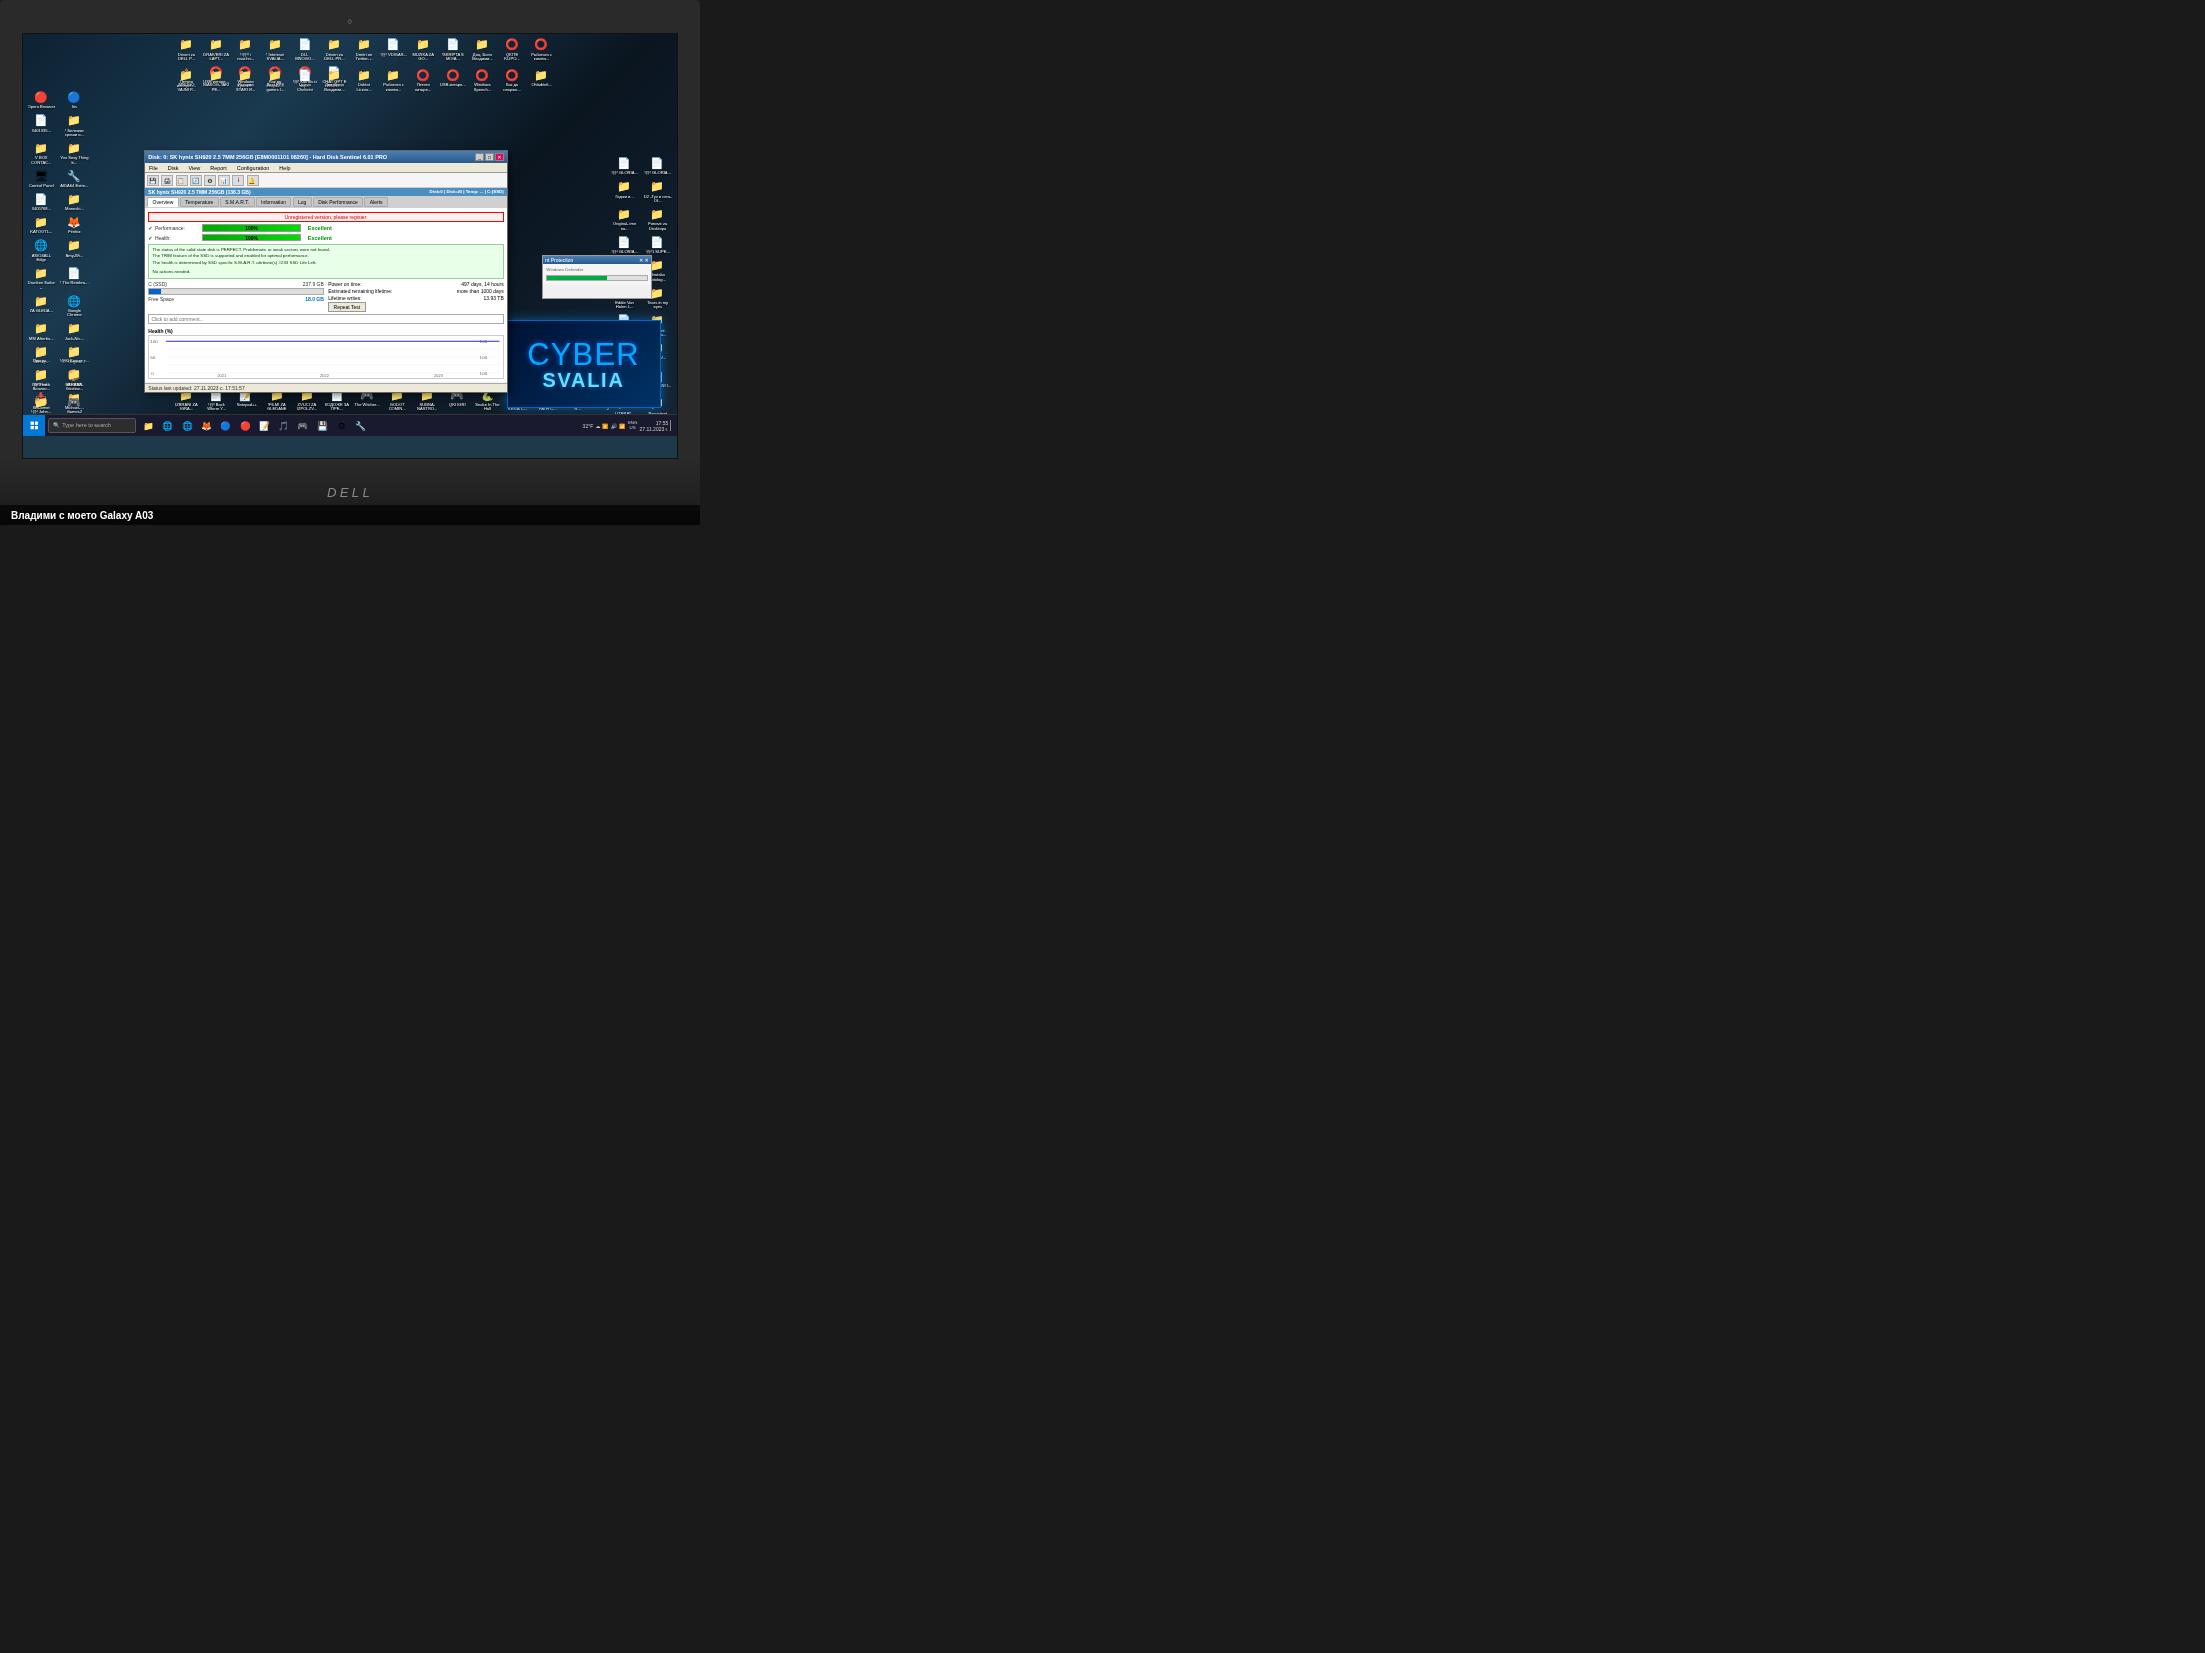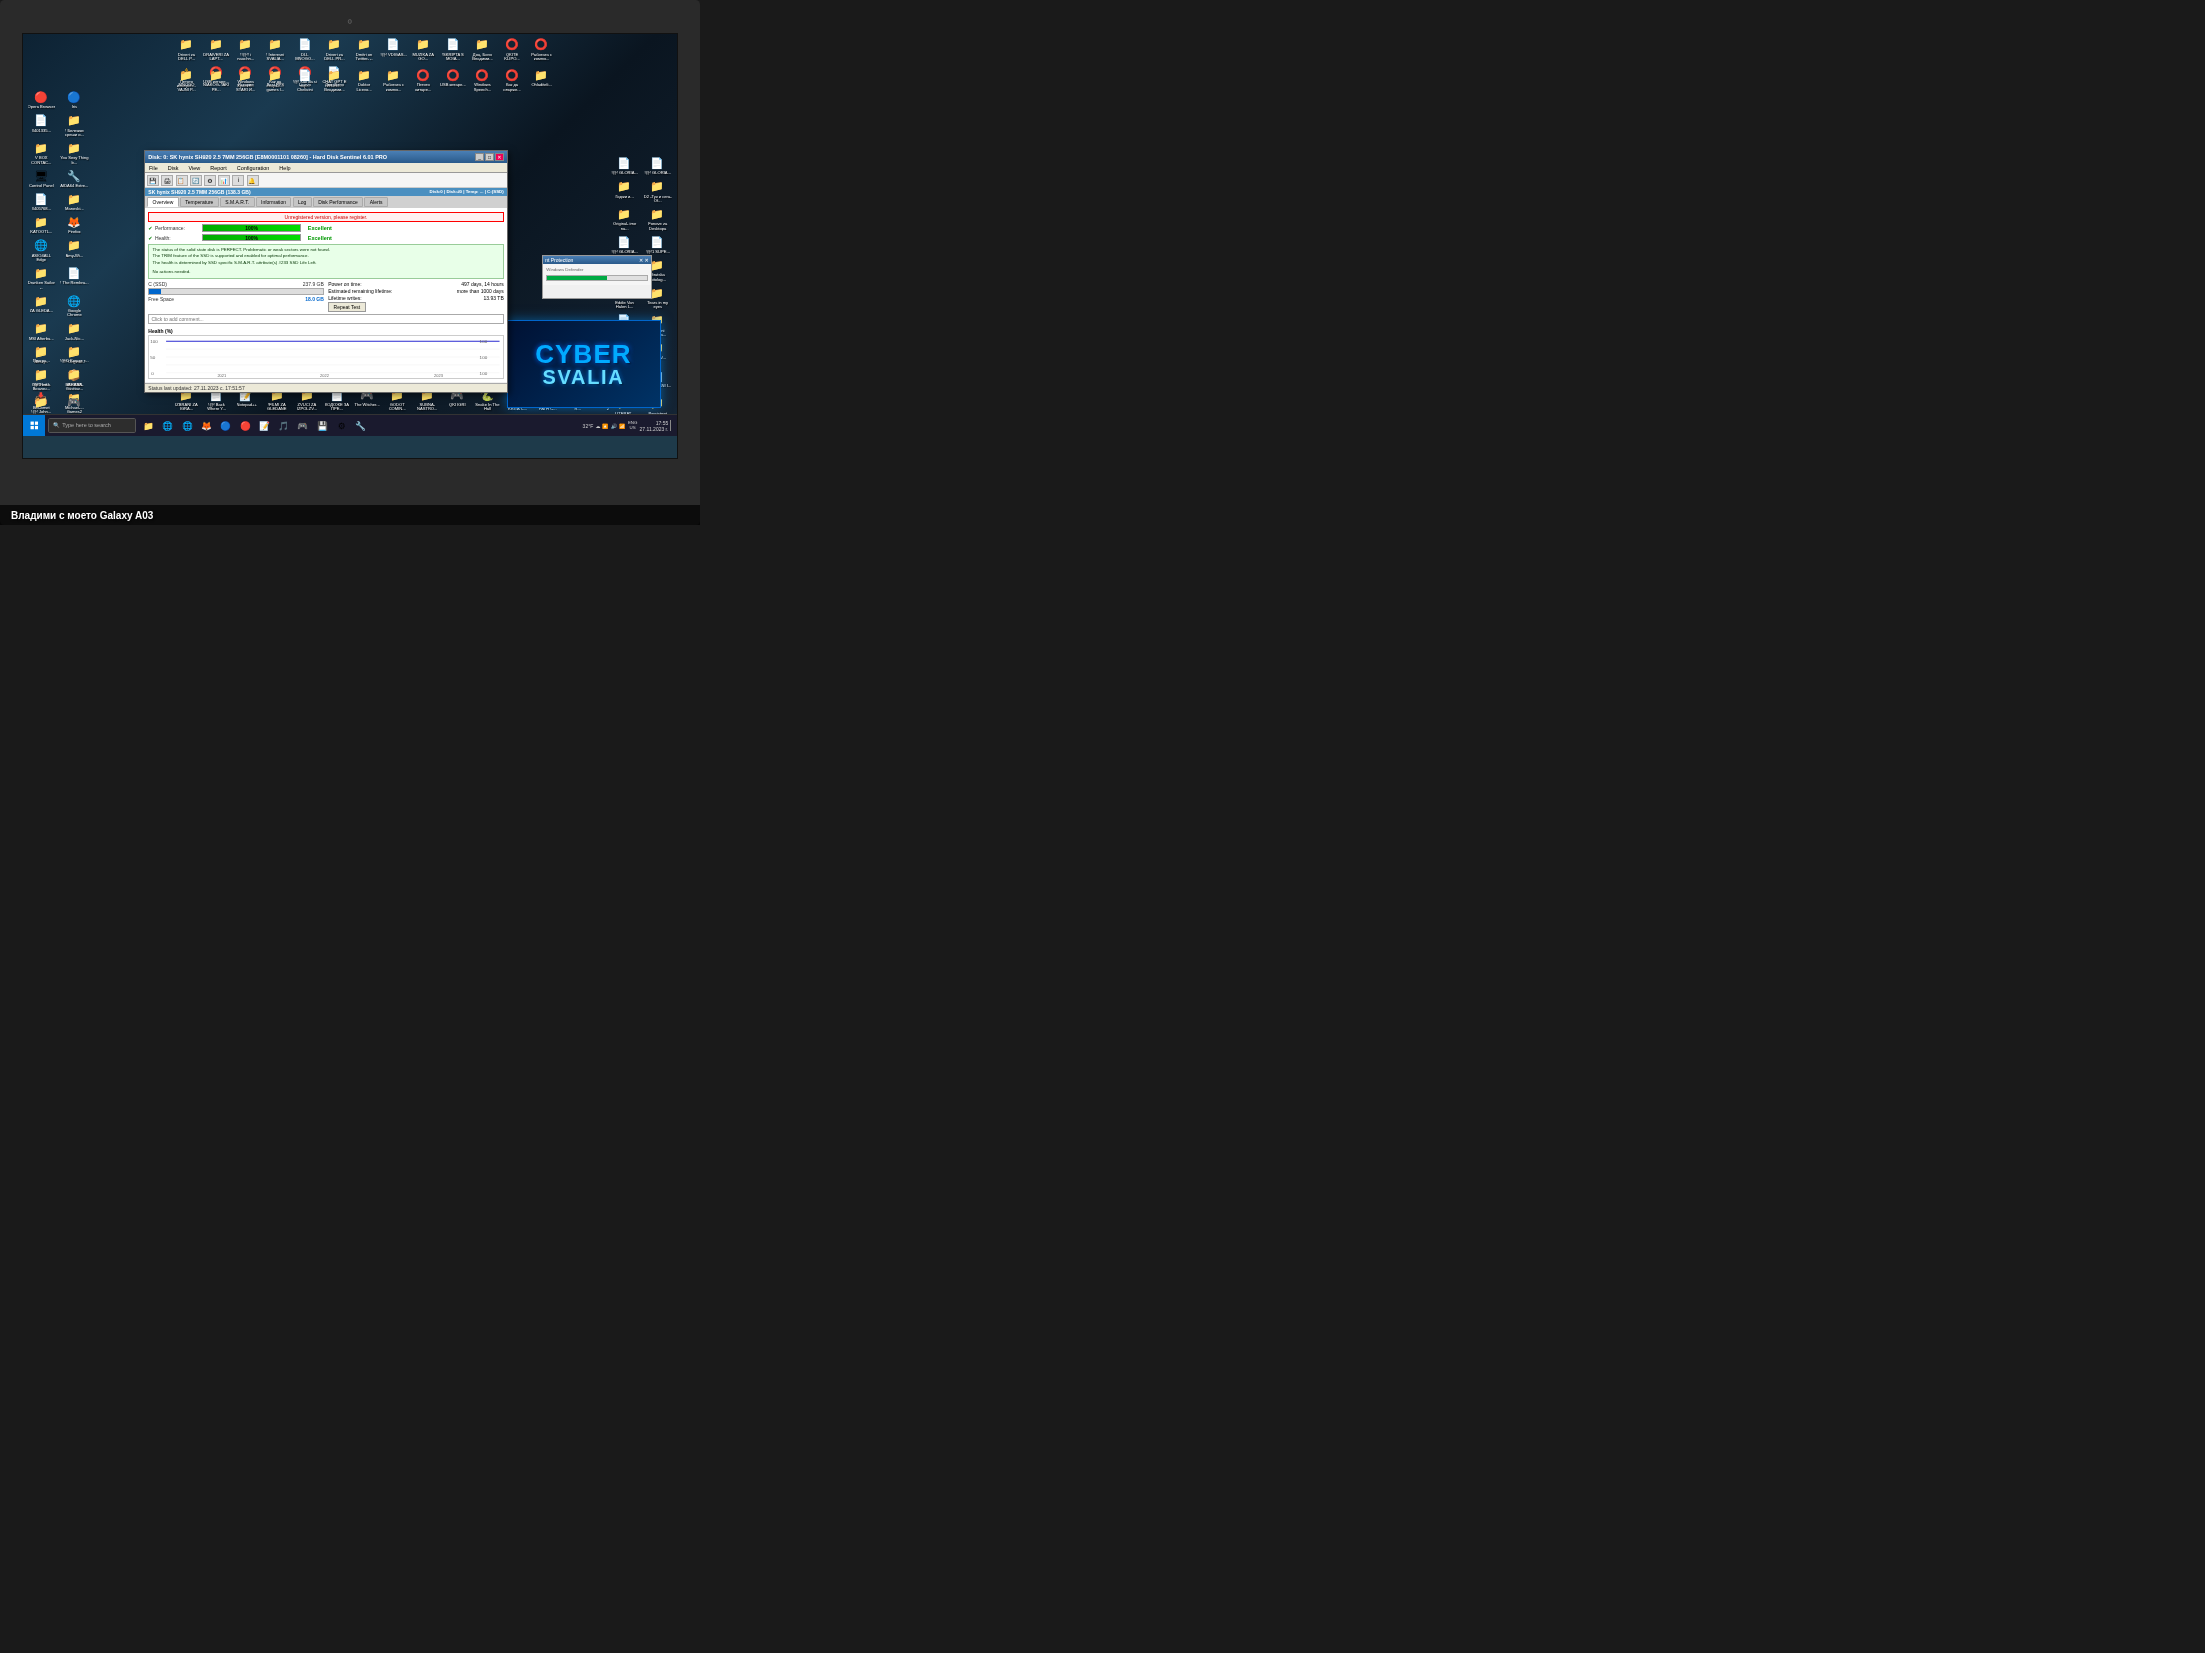--- a/index.html
+++ b/index.html
@@ -393,22 +393,22 @@
       z-index: 30;
       box-shadow: 0 0 11px rgba(0,150,255,0.5);
     }
 
     .cyber-text {
       text-align: center;
       line-height: 1;
     }
 
     .cyber-word1 {
-      font-size: 26px;
-      font-weight: 700;
+      font-size: 31px;
+      font-weight: 400;
       color: #00aaff;
       text-shadow: 0 0 5.5px #0066ff, 1.1px 1.1px 2.2px #000;
       display: block;
       letter-spacing: 1.1px;
     }
 
     .cyber-word2 {
       font-size: 20px;
       font-weight: 900;
       color: #66ddff;
@@ -1184,19 +1184,22 @@
               <div>27.11.2023 г.</div>
             </div>
             <span style="width:2.2px;border-left:0.6px solid #888;height:11px;display:inline-block;"></span>
           </div>
         </div>
       </div>
 
     </div>
   </div>
 
+  <div class="laptop-bottom">
+    <div class="laptop-brand">DELL</div>
+  </div>
 
   <div class="bottom-caption">
     <span>Владими с моето Galaxy A03</span>
   </div>
 
 </div>
 
 
 </body></html>

